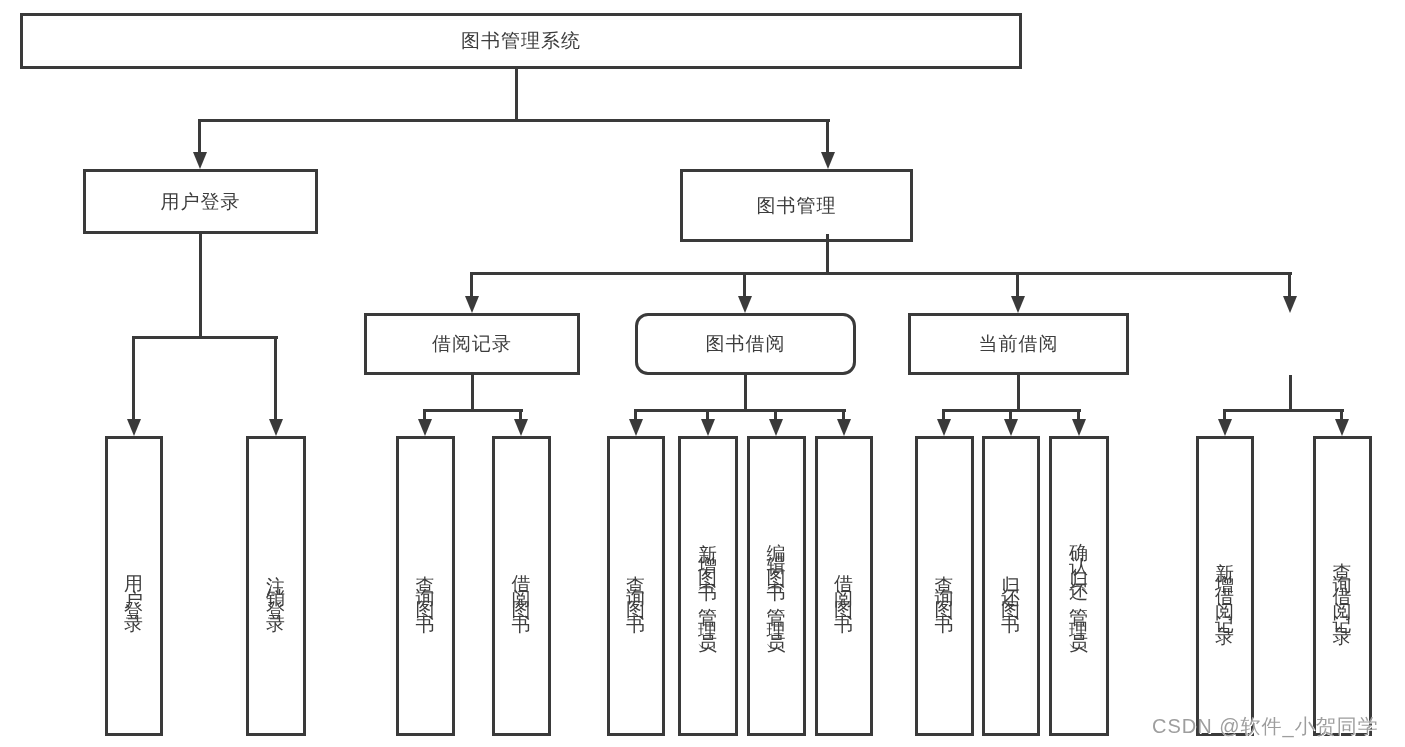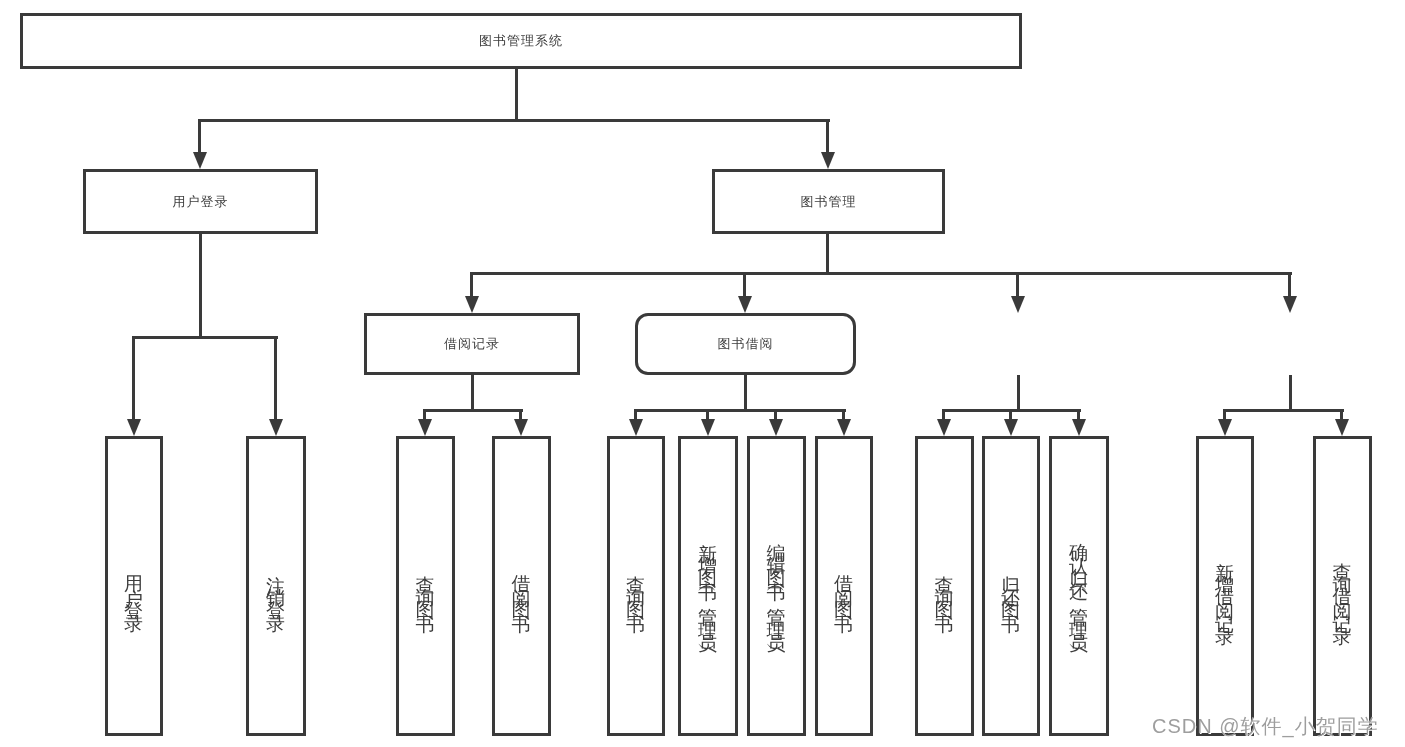--- a/index.html
+++ b/index.html
@@ -15,21 +15,21 @@
     position: absolute;
     background: #ffffff;
     border: 3px solid #3a3a3a;
     box-sizing: border-box;
     display: flex;
     align-items: center;
     justify-content: center;
     color: #3d3d3d;
   }
   .hlabel {
-    font-size: 13px;
+    font-size: 19px;
     letter-spacing: 1px;
     white-space: nowrap;
   }
   .vlabel {
     writing-mode: vertical-rl;
     text-orientation: mixed;
     font-size: 19px;
     line-height: 1;
     letter-spacing: 13px;
     white-space: nowrap;
@@ -88,21 +88,21 @@
       <div class="head"></div>
     </div>
   <div class="arrow" style="left:821px; top:119px; height:50px;">
       <div class="stem"></div>
       <div class="head"></div>
     </div>
 
   <div class="box" style="left:83px; top:169px; width:235px; height:65px;">
     <span class="hlabel">用户登录</span>
   </div>
-  <div class="box" style="left:712px; top:169px; width:233px; height:65px;">
+  <div class="box" style="left:680px; top:169px; width:233px; height:73px;">
     <span class="hlabel">图书管理</span>
   </div>
 
   <div class="line" style="left:199px; top:234px; width:3px; height:105px;"></div>
   <div class="line" style="left:132px; top:336px; width:146px; height:3px;"></div>
   <div class="arrow" style="left:127px; top:336px; height:100px;">
       <div class="stem"></div>
       <div class="head"></div>
     </div>
   <div class="arrow" style="left:269px; top:336px; height:100px;">
@@ -128,20 +128,23 @@
       <div class="stem"></div>
       <div class="head"></div>
     </div>
 
   <div class="box" style="left:364px; top:313px; width:216px; height:62px;">
     <span class="hlabel">借阅记录</span>
   </div>
   <div class="box" style="left:635px; top:313px; width:221px; height:62px;border-radius:13px;">
     <span class="hlabel">图书借阅</span>
   </div>
+  <div class="box" style="left:908px; top:313px; width:221px; height:62px;">
+    <span class="hlabel">当前借阅</span>
+  </div>
 
   <div class="line" style="left:471px; top:375px; width:3px; height:37px;"></div>
   <div class="line" style="left:423px; top:409px; width:100px; height:3px;"></div>
   <div class="arrow" style="left:418px; top:409px; height:27px;">
       <div class="stem"></div>
       <div class="head"></div>
     </div>
   <div class="arrow" style="left:514px; top:409px; height:27px;">
       <div class="stem"></div>
       <div class="head"></div>

